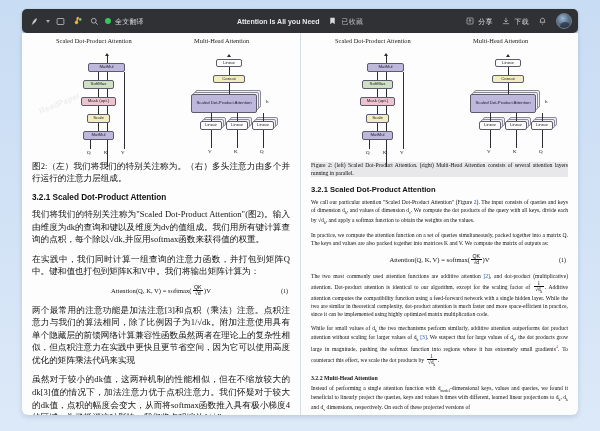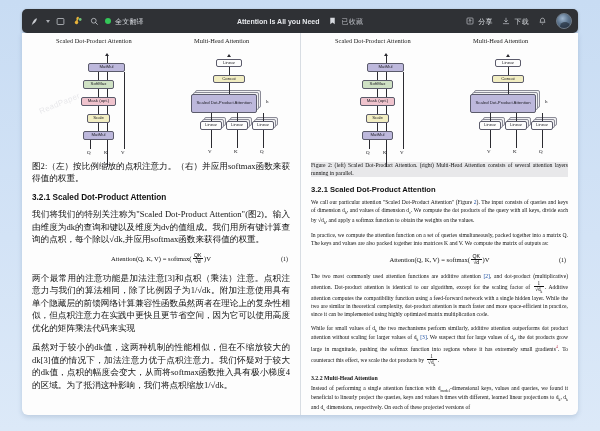--- a/index.html
+++ b/index.html
@@ -333,23 +333,24 @@
         <div class="vline" style="left:179px; top:93px; height:18px;"></div>
         <div class="vline" style="left:205px; top:93px; height:18px;"></div>
         <div class="vline" style="left:231px; top:93px; height:18px;"></div>
         <div class="arrow-up" style="left:194.6px; top:17px;"></div>
         <div class="lbl" style="left:176px; top:112px;">V</div>
         <div class="lbl" style="left:202px; top:112px;">K</div>
         <div class="lbl" style="left:228px; top:112px;">Q</div>
         <div class="lbl" style="left:234px; top:62px; font-size:5px;">h</div>
       </div>
 
-      <div class="cap-cn">图2:（左）按比例缩放的点积注意力。（右）并应用softmax函数来获得值的权重。</div>
+      <div class="cap-cn">图2:（左）我们将我们的特别关注称为。（右）多头注意力由多个并行运行的注意力层组成。</div>
       <div class="h3-cn">3.2.1  Scaled Dot-Product Attention</div>
       <div class="p-cn">我们将我们的特别关注称为"Scaled Dot-Product Attention"(图2)。输入由维度为dk的查询和键以及维度为dv的值组成。我们用所有键计算查询的点积，每个除以√dk,并应用softmax函数来获得值的权重。</div>
+      <div class="p-cn">在实践中，我们同时计算一组查询的注意力函数，并打包到矩阵Q中。键和值也打包到矩阵K和V中。我们将输出矩阵计算为：</div>
 
       <div class="eq-row">
         <span class="eq-cn">Attention(Q, K, V) = softmax(</span>
           <span class="frac">
             <span class="num">QK</span>
             <span class="den">√d</span>
           </span>
           <span class="eq-cn">)V</span>
         <span class="eq-num">(1)</span>
       </div>

